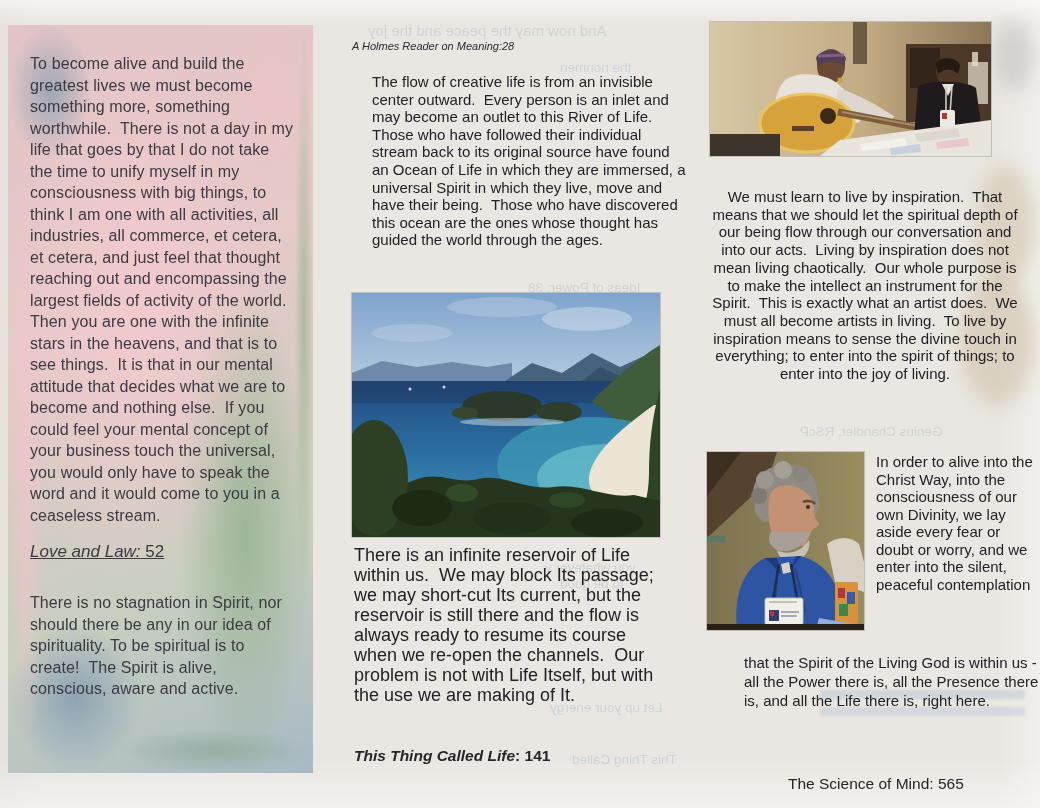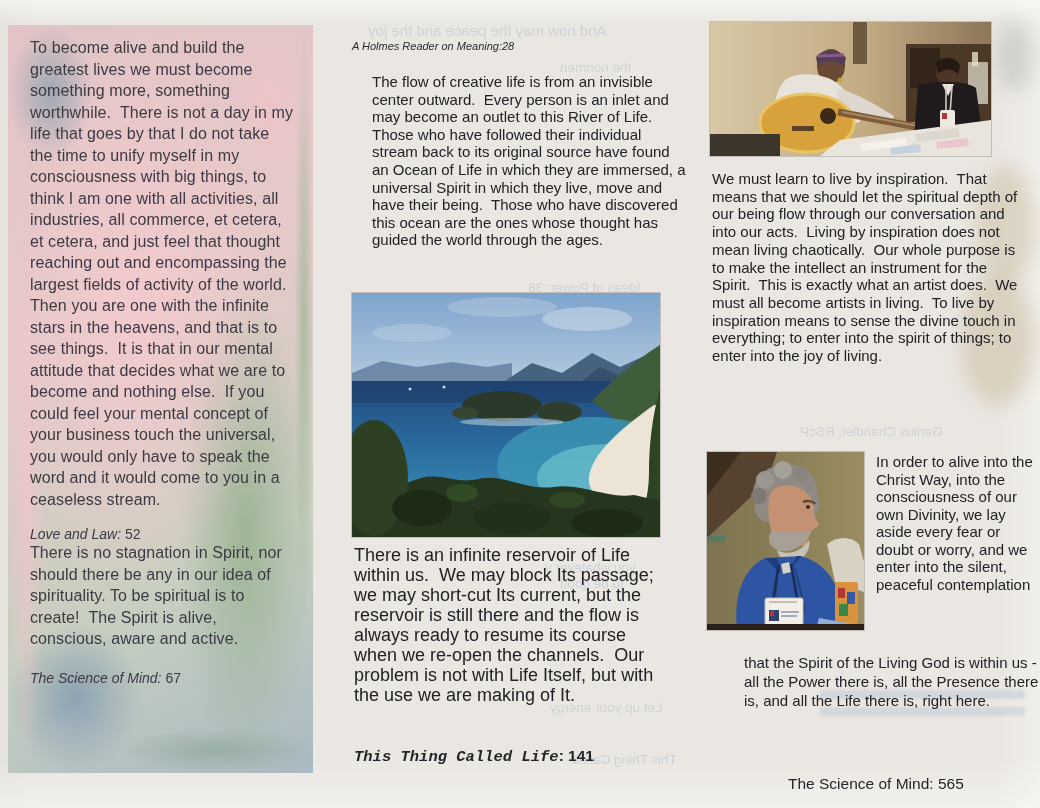--- a/index.html
+++ b/index.html
@@ -26,52 +26,52 @@
       radial-gradient(closest-side at 14% 9%,  rgba(148,163,177,.85), rgba(148,163,177,0)),
       radial-gradient(closest-side at 86% 10%, rgba(238,195,199,.8), rgba(238,195,199,0)),
       radial-gradient(closest-side at 42% 38%, rgba(243,202,206,.95), rgba(243,202,206,0)),
       radial-gradient(closest-side at 97% 40%, rgba(167,187,158,.9), rgba(167,187,158,0)),
       radial-gradient(closest-side at 78% 68%, rgba(153,178,147,.9), rgba(153,178,147,0)),
       radial-gradient(closest-side at 6% 60%,  rgba(238,197,202,.85), rgba(238,197,202,0)),
       radial-gradient(closest-side at 22% 90%, rgba(136,158,178,.9), rgba(136,158,178,0)),
       radial-gradient(closest-side at 68% 97%, rgba(148,170,158,.85), rgba(148,170,158,0)),
       linear-gradient(155deg, #e2c4c6 0%, #e6c9c9 38%, #c7cfc0 72%, #a9b9c3 100%);
     box-sizing:border-box;
-    padding:12px 18px 0 22px;
+    padding:28px 18px 0 22px;
   }
   .floral .quote{
     font-size:16px;line-height:21.5px;color:#3c3a42;
     white-space:pre-wrap;letter-spacing:.1px;
   }
-  .floral .src{font-size:14px;color:#3c3a42;margin-top:16px;}
+  .floral .src{font-size:17px;color:#3c3a42;margin-top:16px;text-decoration:underline;}
   .floral .src .t{font-style:italic;}
-  .floral .q2{}
+  .floral .q2{margin-top:30px;}
   .floral .src2{margin-top:20px;}
 
   
-  .ital{font-style:italic;font-family:Liberation Mono, monospace;}
+  .ital{font-style:italic;}
   .mid-header{
     position:absolute;left:352px;top:40px;width:320px;
     font-size:11px;font-style:italic;color:#2a2a2e;
   }
   .mid-quote1{
     position:absolute;left:372px;top:73px;width:318px;
     font-size:15px;line-height:17.6px;color:#222226;white-space:pre-wrap;
   }
   .mid-quote2{
     position:absolute;left:354px;top:545px;width:304px;
     font-size:18px;line-height:20px;color:#222226;white-space:pre-wrap;
   }
   .mid-src{
     position:absolute;left:354px;top:747px;
     font-size:15.5px;font-weight:700;color:#26262a;
   }
   .right-quote1{
-    position:absolute;left:712px;top:170px;width:306px;
-    font-size:15px;line-height:17.7px;color:#222226;white-space:pre-wrap;
+    position:absolute;left:712px;top:188px;width:306px;
+    font-size:15px;line-height:17.7px;color:#222226;white-space:pre-wrap;text-align:center;
   }
   .right-side-text{
     position:absolute;left:876px;top:453px;width:158px;
     font-size:15px;line-height:17.5px;color:#222226;white-space:pre-wrap;
   }
   .right-cont{
     position:absolute;left:744px;top:653px;width:300px;
     font-size:15px;line-height:19px;color:#222226;white-space:pre-wrap;
   }
   .right-src{
@@ -111,21 +111,20 @@
 </style>
 </head>
 <body>
 
 <div class="page">
 
   <div class="floral">
     <div class="quote">To become alive and build the greatest lives we must become something more, something worthwhile.  There is not a day in my life that goes by that I do not take the time to unify myself in my consciousness with big things, to think I am one with all activities, all industries, all commerce, et cetera, et cetera, and just feel that thought reaching out and encompassing the largest fields of activity of the world.  Then you are one with the infinite stars in the heavens, and that is to see things.  It is that in our mental attitude that decides what we are to become and nothing else.  If you could feel your mental concept of your business touch the universal, you would only have to speak the word and it would come to you in a ceaseless stream.</div>
     <div class="src"><span class="t">Love and Law:</span><span> 52</span></div>
     <div class="quote q2">There is no stagnation in Spirit, nor should there be any in our idea of spirituality. To be spiritual is to create!  The Spirit is alive, conscious, aware and active.</div>
-    <div class="src src2"><span class="t">The Science of Mind:</span><span> 67</span></div>
   </div>
 
   <div class="ghost" style="left:368px;top:22px;">And now may the peace and the joy</div>
   <div class="ghost small" style="left:560px;top:60px;">the nonmen</div>
   <div class="ghost small" style="left:528px;top:280px;">Ideas of Power: 38</div>
   <div class="ghost small" style="left:800px;top:424px;">Genius Chandler, RScP</div>
   <div class="ghost small" style="left:545px;top:560px;">you whatever y</div>
   <div class="ghost small" style="left:560px;top:576px;">to be good</div>
   <div class="ghost small" style="left:550px;top:700px;">Let up your energy</div>
   <div class="ghost small" style="left:572px;top:752px;">This Thing Called</div>

